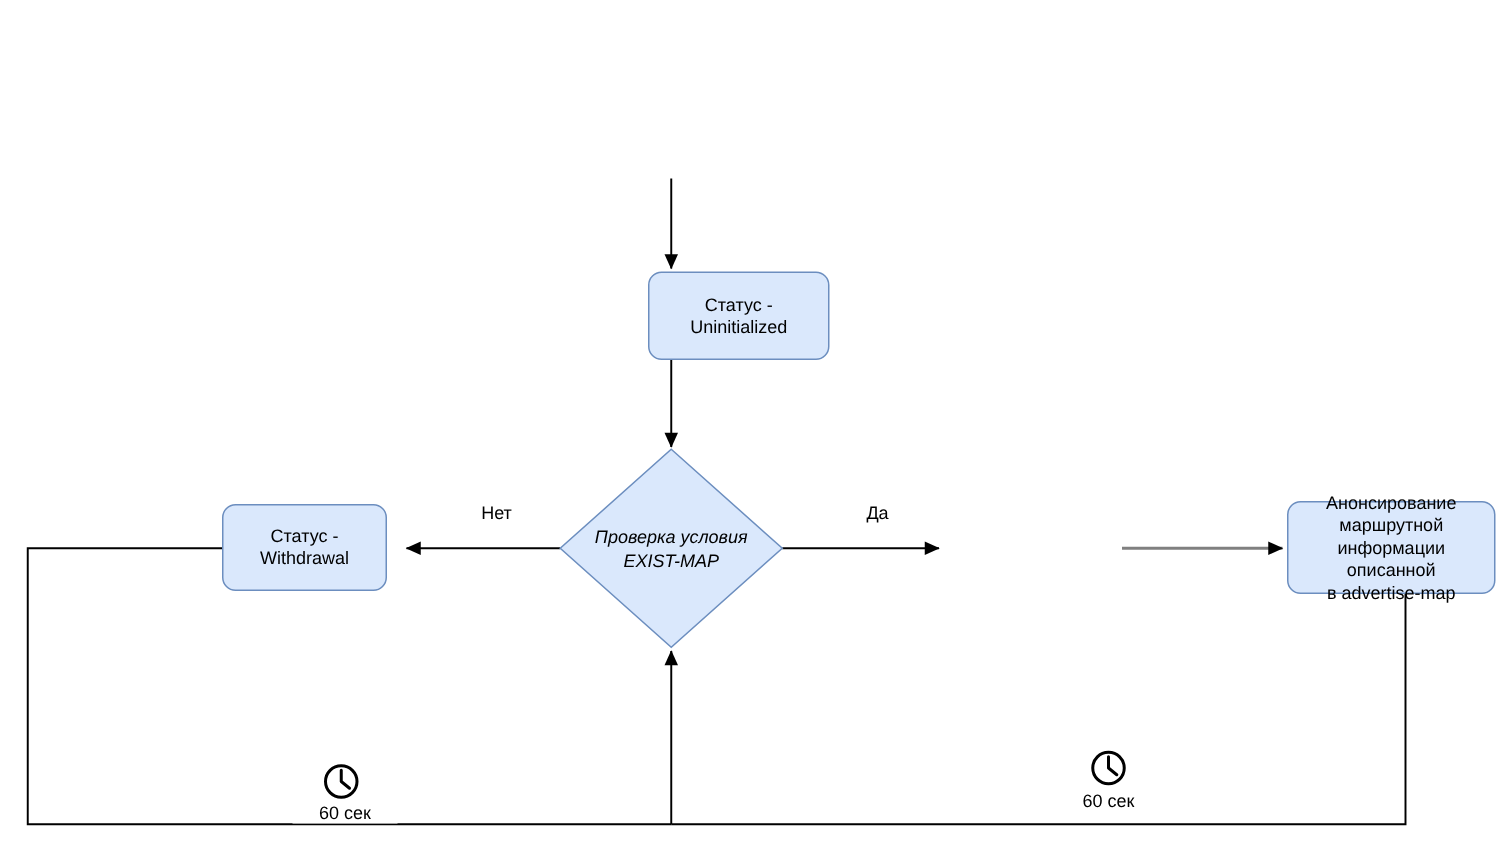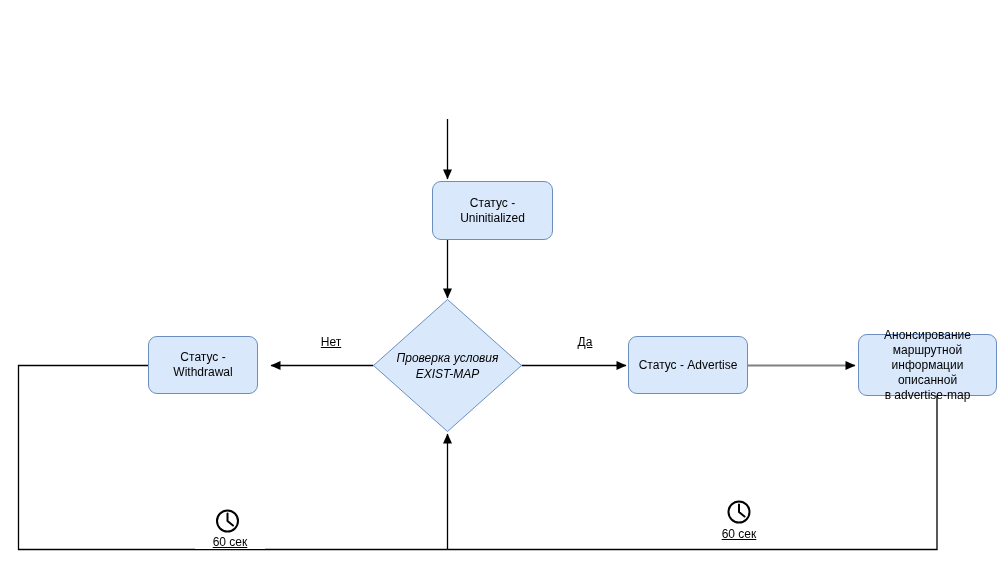--- a/index.html
+++ b/index.html
@@ -38,21 +38,20 @@
     text-align:center;
     font-size:12px;line-height:16px;
     white-space:pre-line;
     font-style:italic;
   }
   .edge-label{
     position:absolute;
     font-size:12px;line-height:14px;
     text-align:center;
     background:#ffffff;
-    text-decoration:underline;
   }
 </style>
 </head>
 <body>
 
 <div class="canvas">
 
   <svg class="layer" width="1008" height="569" viewBox="0 0 1008 569">
     <defs>
       <marker id="arrow" viewBox="0 0 12 12" refX="10.5" refY="6" markerWidth="12" markerHeight="12" markerUnits="userSpaceOnUse" orient="auto">
@@ -90,21 +89,20 @@
   </svg>
 
 
   <div class="node rounded-rect" style="left:387px;top:181px;width:121px;height:59px;margin-left:45px;">Статус - Uninitialized</div>
 
   <div class="diamond-label" style="left:377px;top:336px;width:141px;height:59px;">Проверка условия
 EXIST-MAP</div>
 
   <div class="node rounded-rect" style="left:148px;top:336px;width:110px;height:58px;">Статус - Withdrawal</div>
 
-  <div class="node rounded-rect" style="left:628px;top:336px;width:120px;height:58px;">Статус - Advertise</div>
 
   <div class="node rounded-rect" style="left:858px;top:334px;width:139px;height:62px;padding:1px 2px;text-align:center;">Анонсирование
 маршрутной
 информации описанной
 в advertise-map</div>
 
   <div class="edge-label" style="left:301px;top:335px;width:60px;">Нет</div>
 
   <div class="edge-label" style="left:555px;top:335px;width:60px;">Да</div>
 

